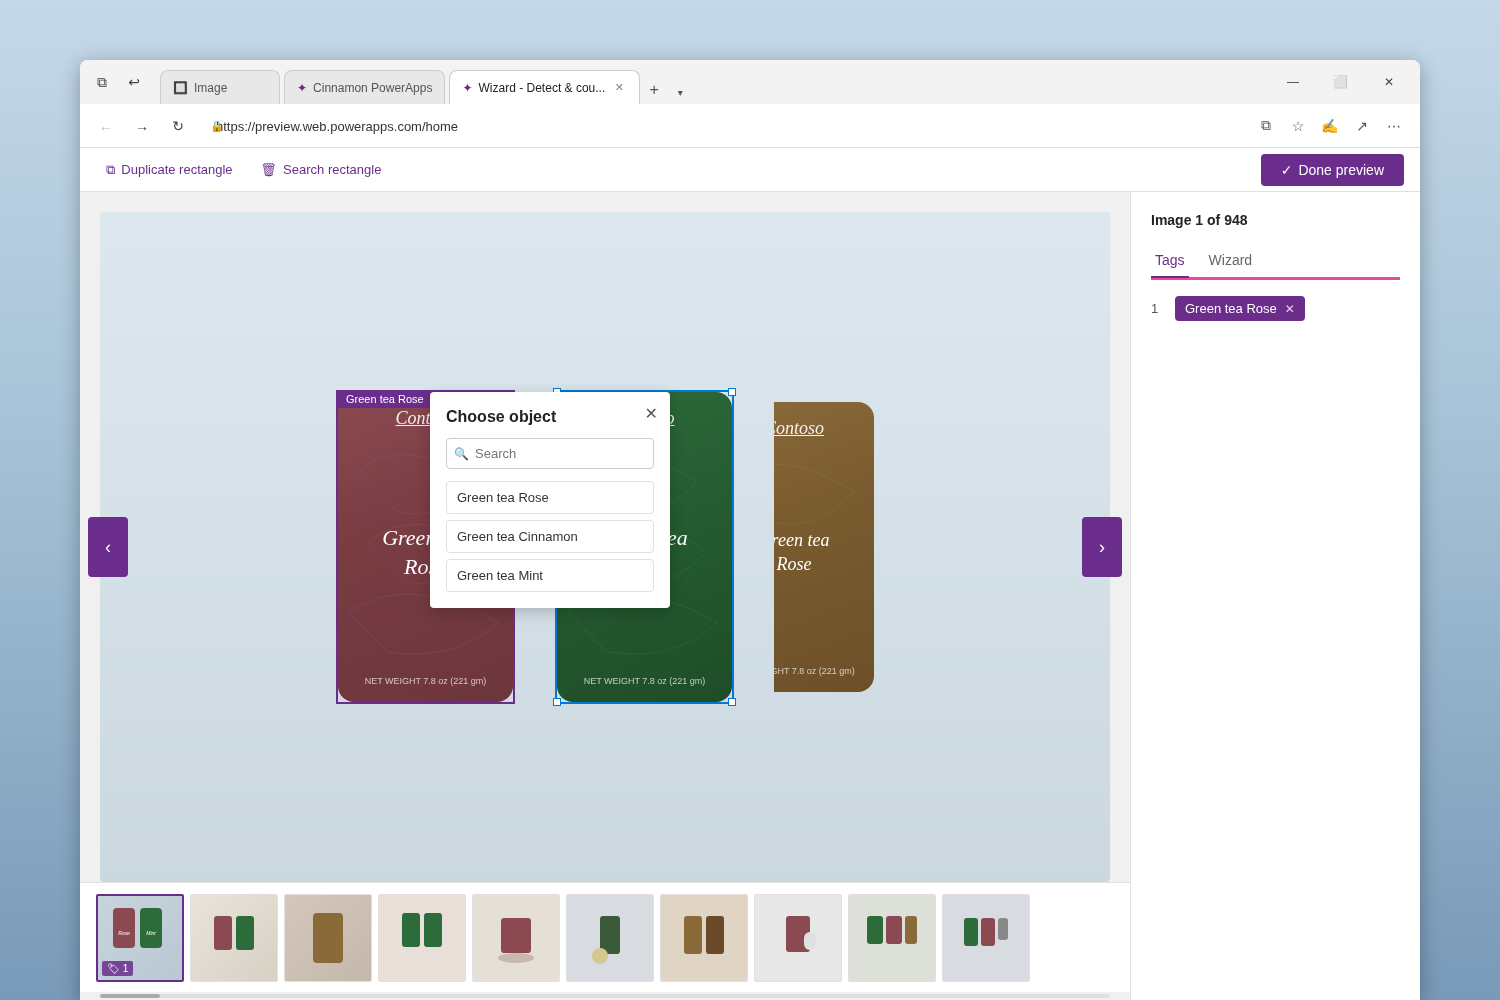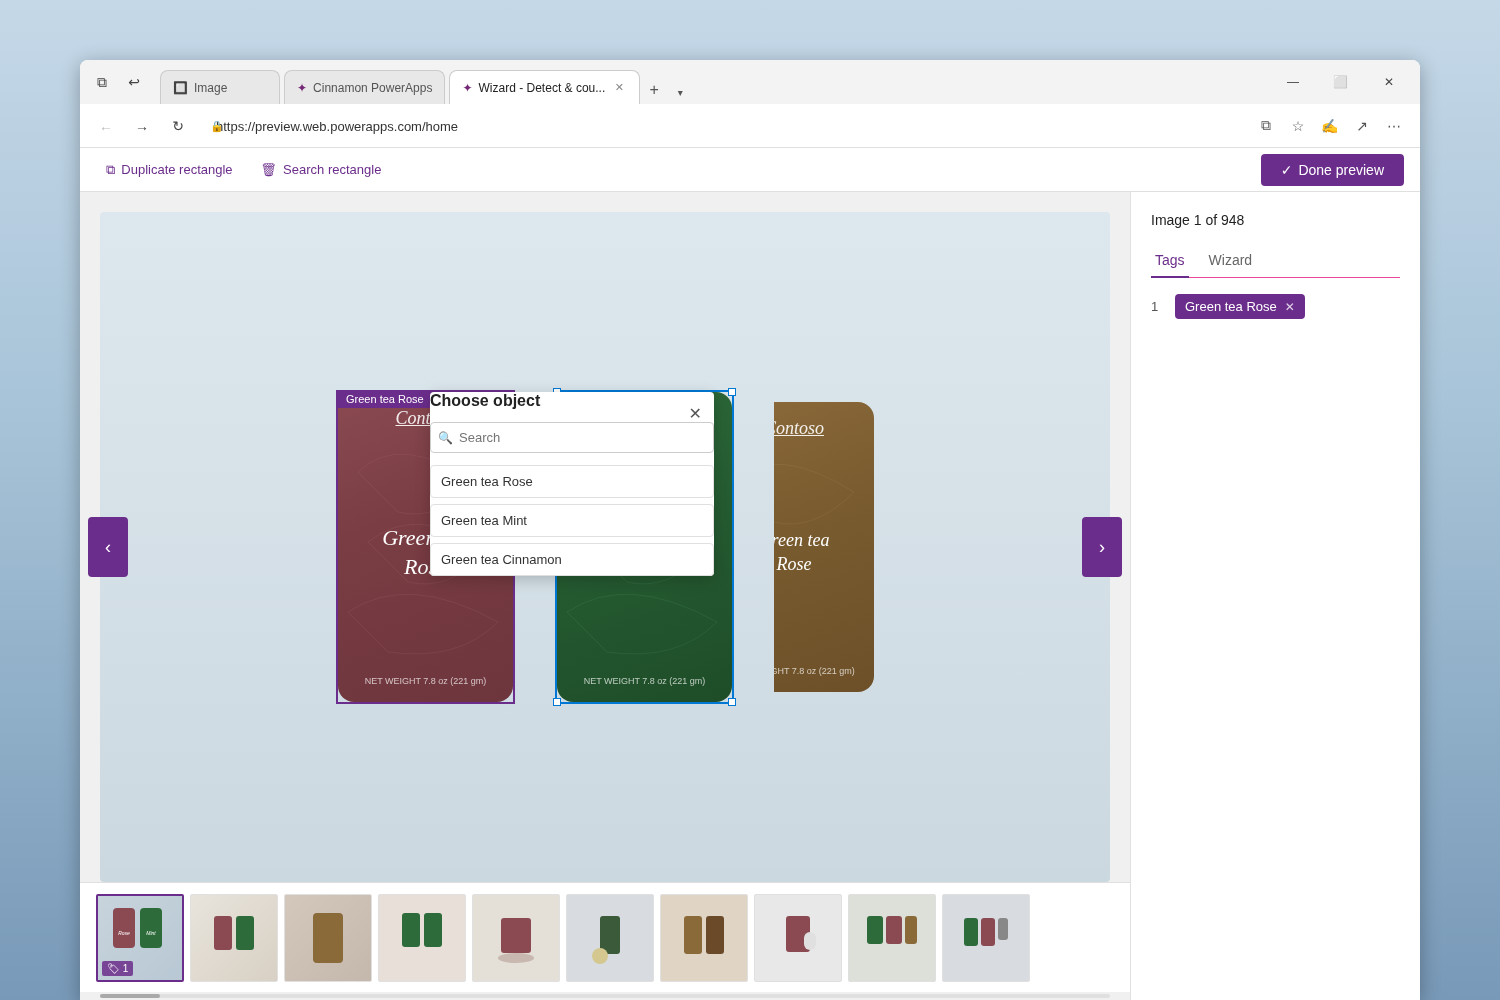--- a/index.html
+++ b/index.html
@@ -391,22 +391,23 @@
     .rh-br { bottom: -4px; right: -4px; }
 
     
     .choose-object-popup {
       position: absolute;
       top: 180px;
       left: 330px;
       background: #fff;
       border-radius: 4px;
       box-shadow: 0 4px 16px rgba(0,0,0,0.2);
-      width: 284px;
+      width: 240px;
       z-index: 100;
+      padding: 16px;
     }
 
     .popup-title {
       font-size: 16px;
       font-weight: 600;
       color: #222;
       margin-bottom: 12px;
     }
 
     .popup-close {
@@ -506,28 +507,28 @@
       display: flex;
       flex-direction: column;
     }
 
     .panel-header {
       padding: 20px 20px 0;
     }
 
     .panel-image-count {
       font-size: 14px;
-      font-weight: 400;
+      font-weight: 700;
       color: #222;
       margin-bottom: 16px;
     }
 
     .panel-tabs {
       display: flex;
-      border-bottom: 1px solid #ec4899;
+      border-bottom: 3px solid #ec4899;
       gap: 16px;
     }
 
     .panel-tab {
       padding: 8px 4px;
       font-size: 14px;
       color: #666;
       cursor: pointer;
       border-bottom: 2px solid transparent;
       margin-bottom: -1px;
@@ -748,22 +749,22 @@
         <div class="choose-object-popup">
           <div class="popup-title">Choose object</div>
           <button class="popup-close">✕</button>
 
           <div class="popup-search-wrapper">
             <span class="popup-search-icon">🔍</span>
             <input class="popup-search-input" type="text" placeholder="Search" style="">
           </div>
 
           <div class="object-option">Green tea Rose</div>
+          <div class="object-option">Green tea Cinnamon</div>
           <div class="object-option">Green tea Mint</div>
-          <div class="object-option">Green tea Cinnamon</div>
         </div>
 
       </div>
 
       <div class="thumbnails-strip">
 
         <div class="thumbnail active" style="background: linear-gradient(135deg, #c8d4dc, #b8c8d4);">
           <svg width="70" height="70" viewBox="0 0 70 70">
             <rect x="8" y="5" width="22" height="40" rx="4" fill="#8B4A52"></rect>
             <rect x="35" y="5" width="22" height="40" rx="4" fill="#2d6b3a"></rect>

